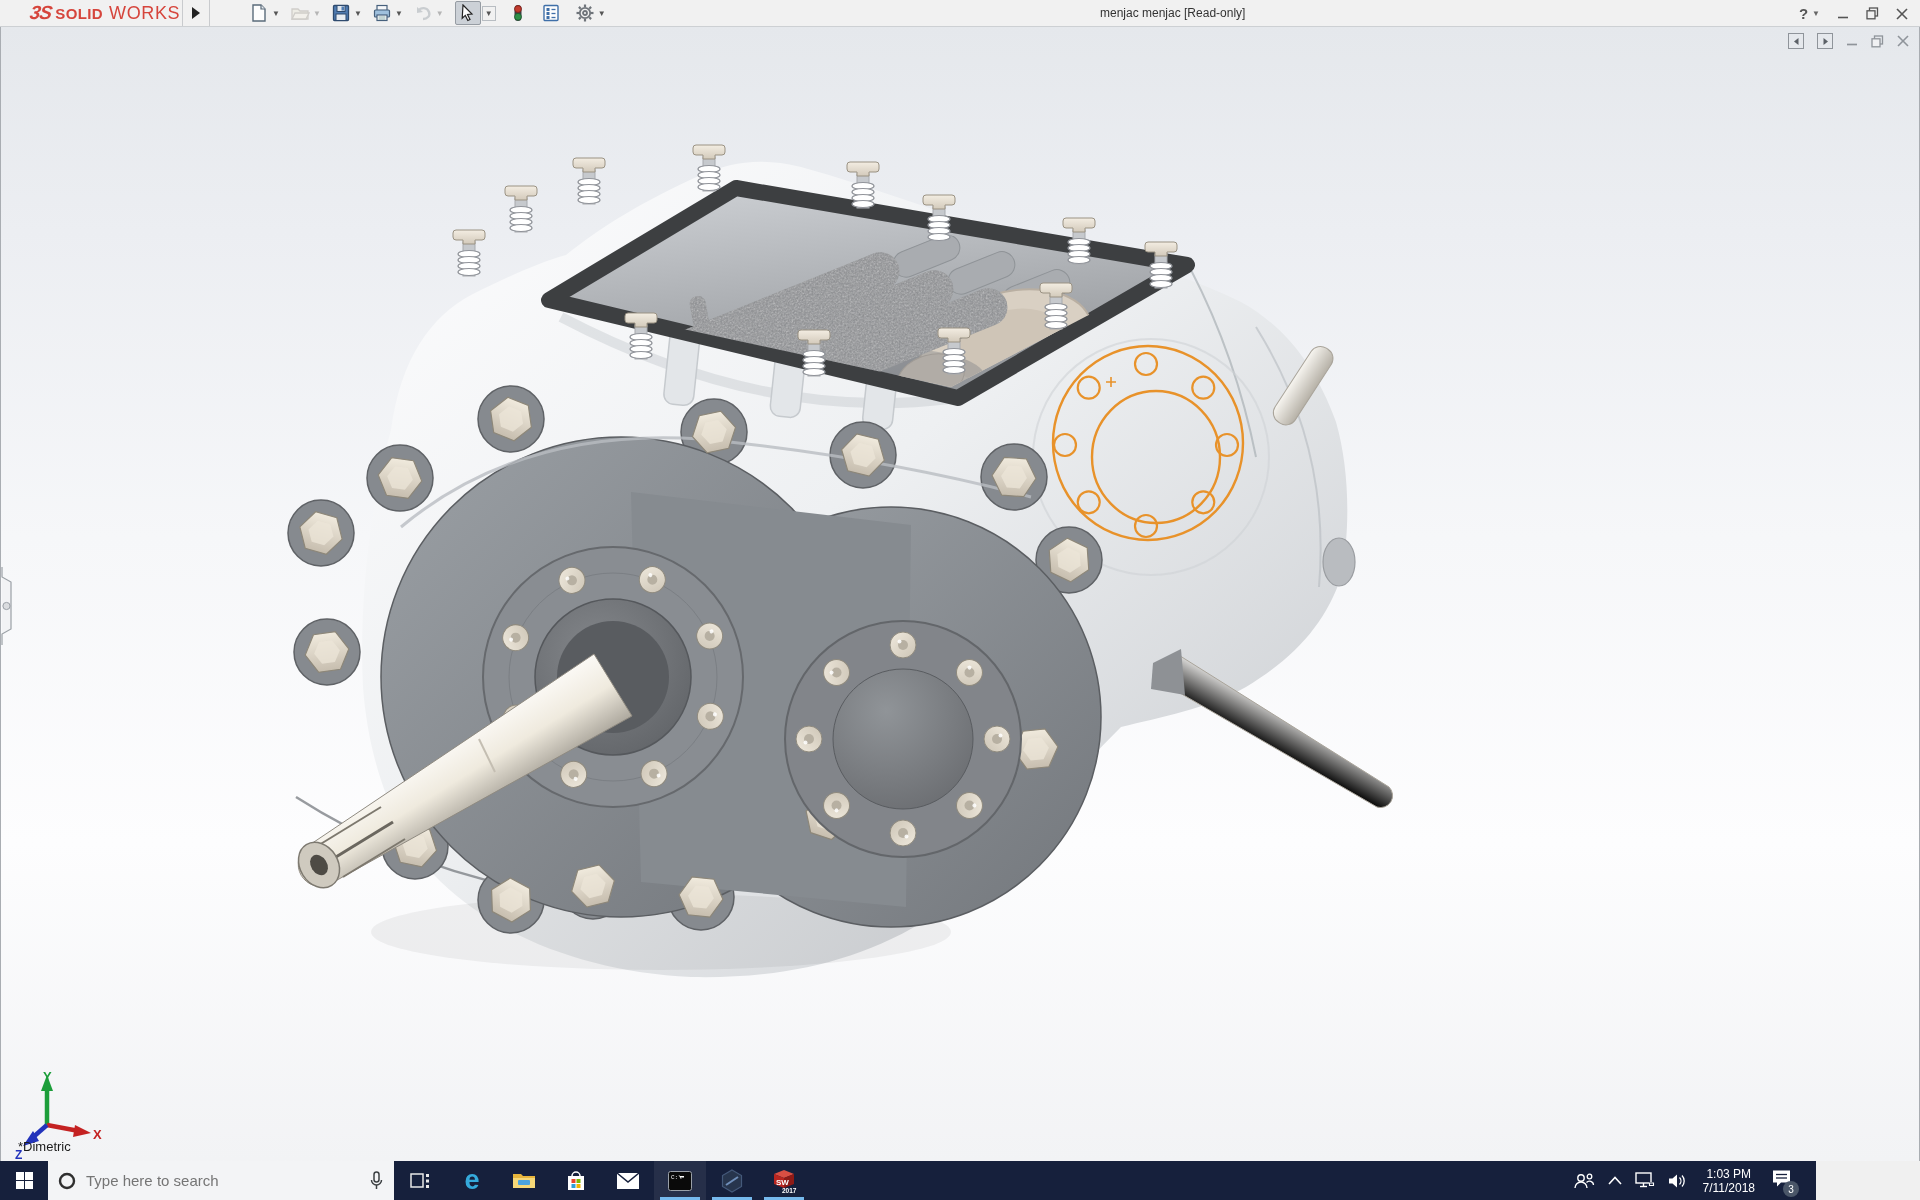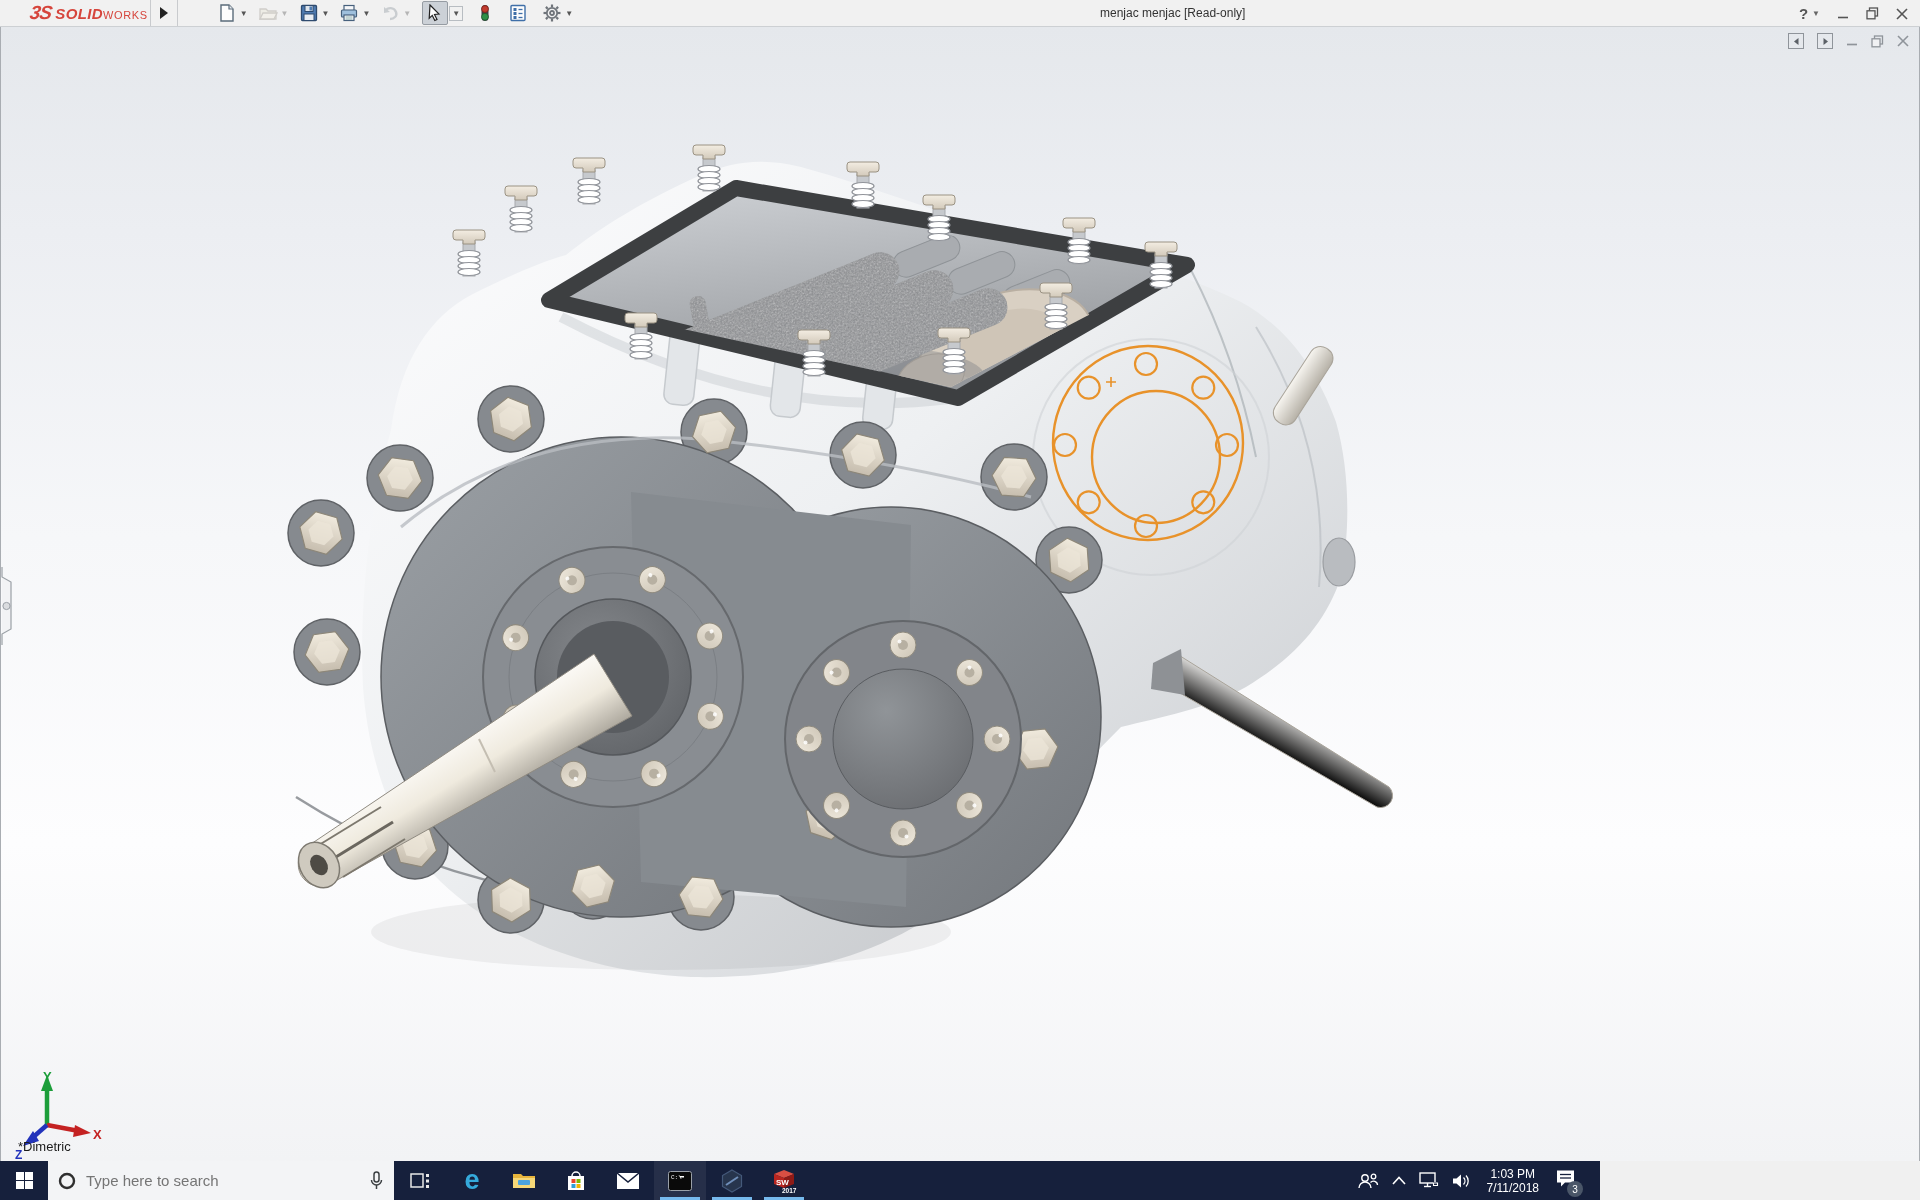--- a/index.html
+++ b/index.html
@@ -4,22 +4,22 @@
 <style>
   * { margin:0; padding:0; box-sizing:border-box; }
   html,body { width:1920px; height:1200px; overflow:hidden;
     font-family:"Liberation Sans", sans-serif; background:#f0f0f0; }
 
   
   .titlebar { position:absolute; left:0; top:0; width:1920px; height:27px;
     background:#f1f1f1; border-bottom:1px solid #cdd0d3; display:flex; align-items:center; }
   .brand { display:flex; align-items:baseline; margin-left:30px; color:#d6453c; white-space:nowrap; }
   .brand-mark { font-weight:bold; font-style:italic; font-size:19px; transform:skewX(-10deg); margin-right:4px; letter-spacing:-1px; }
-  .brand-bold { font-weight:bold; font-size:15px; letter-spacing:.4px;font-style:italic; }
-  .brand-light { font-weight:300; font-size:11px; letter-spacing:.6px; }
+  .brand-bold { font-weight:bold; font-size:15px; letter-spacing:.4px; }
+  .brand-light { font-weight:300; font-size:18px; letter-spacing:.6px;padding-left:6px; }
   .tb-sep { width:1px; height:26px; background:#c9cbce; margin:0 2px; }
   .flyout { width:22px; height:26px; display:flex; align-items:center; justify-content:center; }
   .flyout .tri { width:0; height:0; border-left:8px solid #222; border-top:6px solid transparent; border-bottom:6px solid transparent; }
   .tools { display:flex; align-items:center; margin-left:34px; gap:4px; }
   .tb-item { display:flex; align-items:center; padding:2px 3px; border-radius:2px; }
   .tb-item .caret { font-size:8px; color:#555; margin-left:3px; }
   .tb-item.disabled { opacity:.38; }
   .tb-item.pressed { background:#ccd1d7; border:1px solid #969ca3; }
   .caret-cell { border:1px solid #b8bdc2; padding:2px 2px; margin-left:1px; font-size:8px; color:#555; }
   .win-title { position:absolute; left:1100px; top:6px; font-size:12px; color:#333; }
@@ -33,21 +33,21 @@
     background:linear-gradient(180deg,#e5e8ec 0%,#ecEEf2 18%,#f6f7f9 45%,#fdfdfe 72%,#f2f3f5 100%);
     background:linear-gradient(180deg,#e5e8ec 0%,#eceef2 18%,#f6f7f9 45%,#fdfdfe 72%,#f2f3f5 100%); }
   .child-ctrls { position:absolute; top:6px; right:10px; display:flex; align-items:center; gap:13px; z-index:5; }
   .boxbtn { width:16px; height:16px; border:1px solid #8f949a; display:flex; align-items:center; justify-content:center; background:transparent; }
   .model-svg { position:absolute; left:0; top:0; }
   .orientation { position:absolute; left:17px; top:1112px; font-size:13px; font-weight:normal; color:#1b1b1b; }
   .triad { position:absolute; left:12px; top:1040px; }
   .pane-tab { position:absolute; left:0; top:540px; }
 
   
-  .taskbar { position:absolute; left:0; top:1161px; width:1600px; height:39px;
+  .taskbar { position:absolute; left:0; top:1161px; width:1816px; height:39px;
     background:#16203c; display:flex; align-items:stretch; }
   .tb-btn { width:48px; display:flex; align-items:center; justify-content:center; position:relative; }
   .slot { width:52px; display:flex; align-items:center; justify-content:center; position:relative; }
   .slot.running::after { content:""; position:absolute; left:6px; right:6px; bottom:0; height:3px; background:#76b9ed; }
   .slot.active { background:rgba(255,255,255,.07); }
   .searchbox { width:346px; background:#f3f4f6; display:flex; align-items:center; padding:0 10px; gap:10px; }
   .searchbox input { flex:1; border:none; outline:none; background:transparent; font-size:15px; color:#3c4043; font-family:"Liberation Sans",sans-serif; }
   .tray { margin-left:auto; display:flex; align-items:center; gap:13px; padding-right:24px; }
   .clock { color:#fff; font-size:12px; text-align:center; line-height:14px; margin:0 3px; }
   .badge-wrap { position:relative; }

